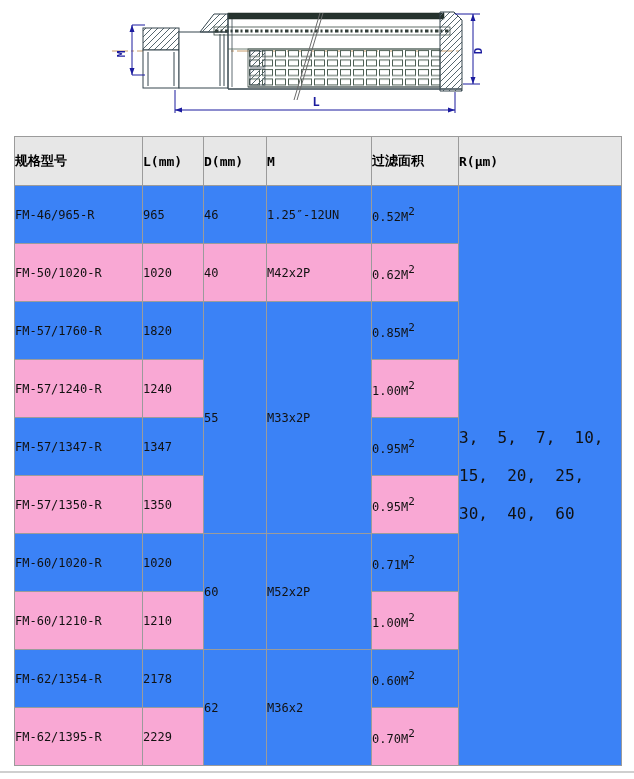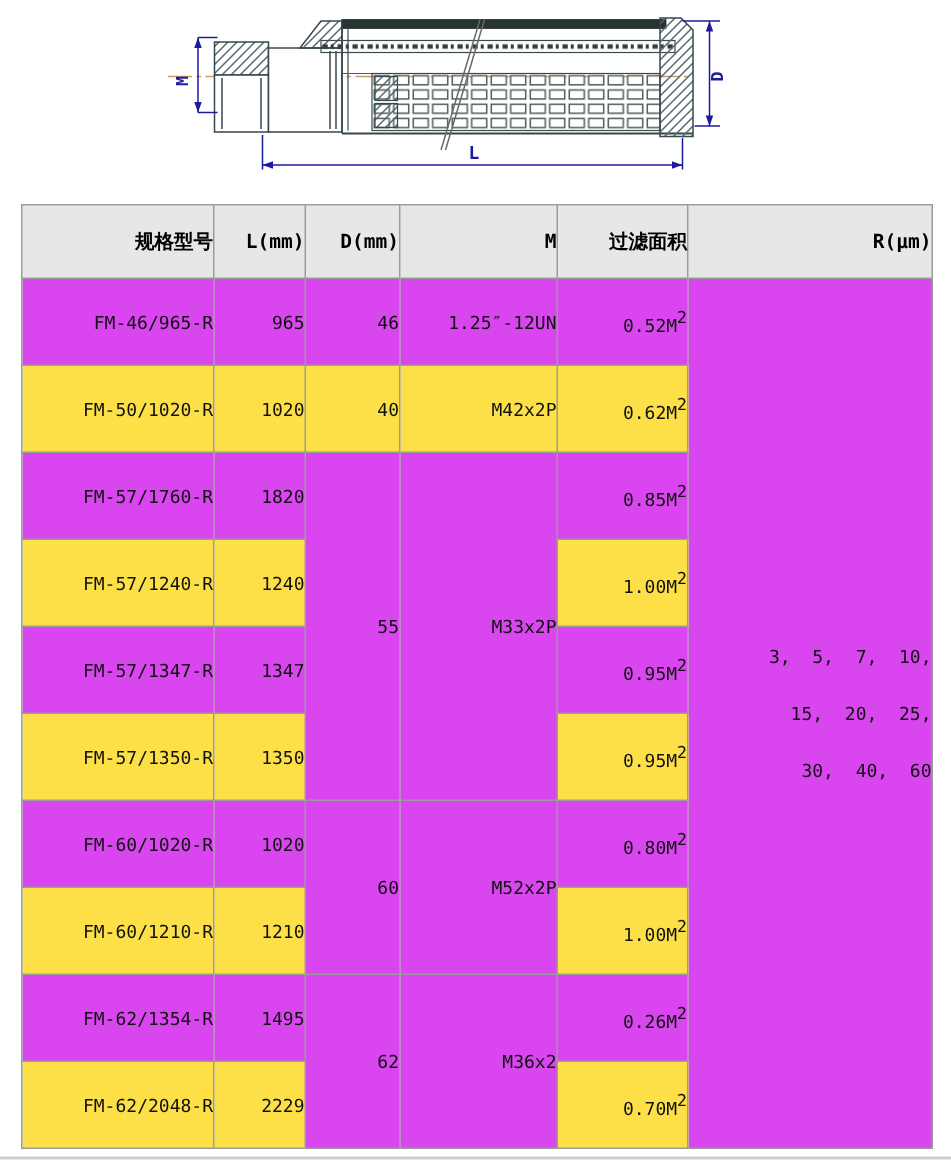--- a/index.html
+++ b/index.html
@@ -8,29 +8,29 @@
     font-family:"DejaVu Sans Mono","Liberation Mono",monospace;color:#111;
     overflow:hidden;
   }
   .diagram-wrap{position:absolute;left:98px;top:4px;width:434px;height:124px;}
   table.spec{
     position:absolute;left:14px;top:136px;width:607px;
     border-collapse:collapse;table-layout:fixed;
     font-size:12px;color:#111;background:#ffffff;
   }
   table.spec th, table.spec td{
-    border:1px solid #9b9b9b;text-align:right;vertical-align:middle;padding:0;
+    border:1px solid #9b9b9b;text-align:left;vertical-align:middle;padding:0;
     font-family:"DejaVu Sans Mono","Liberation Mono",monospace;
   }
   table.spec th{height:48px;background:#e7e7e7;font-size:13px;font-weight:bold;color:#000;}
-  table.spec td{height:57px;background:#d946ef;}
-  table.spec td.b{background:#fde047;}
+  table.spec td{height:57px;background:#3b82f6;}
+  table.spec td.b{background:#f9a8d4;}
   td.area sup{font-size:11px;position:relative;top:-1px;vertical-align:super;}
   td.rcell{background:#ffffff;}
-  .r-line{white-space:pre;line-height:38px;font-size:12px;}
+  .r-line{white-space:pre;line-height:38px;font-size:16px;}
   .bottom-rule{position:absolute;left:0;top:771px;width:634px;height:2px;background:#cfcfcf;}
 </style>
 </head>
 <body>
 
 <div class="diagram-wrap">
   <svg width="434" height="124" viewBox="0 0 434 124">
     <defs>
       <pattern id="hatch" width="6" height="6" patternUnits="userSpaceOnUse">
         <path d="M-1,1 L1,-1 M0,6 L6,0 M5,7 L7,5" stroke="#56676f" stroke-width="1" fill="none"></path>
@@ -161,35 +161,35 @@
     <tr>
       <td class="b">FM-57/1350-R</td>
       <td class="b">1350</td>
       <td class="b area"><span>0.95M</span><sup>2</sup></td>
     </tr>
     <tr>
       <td>FM-60/1020-R</td>
       <td>1020</td>
       <td rowspan="2">60</td>
       <td rowspan="2">M52x2P</td>
-      <td class="area"><span>0.80M</span><sup>2</sup></td>
+      <td class="area"><span>0.71M</span><sup>2</sup></td>
     </tr>
     <tr>
       <td class="b">FM-60/1210-R</td>
       <td class="b">1210</td>
       <td class="b area"><span>1.00M</span><sup>2</sup></td>
     </tr>
     <tr>
       <td>FM-62/1354-R</td>
-      <td>1495</td>
+      <td>2178</td>
       <td rowspan="2">62</td>
       <td rowspan="2">M36x2</td>
-      <td class="area"><span>0.26M</span><sup>2</sup></td>
+      <td class="area"><span>0.60M</span><sup>2</sup></td>
     </tr>
     <tr>
-      <td class="b">FM-62/2048-R</td>
+      <td class="b">FM-62/1395-R</td>
       <td class="b">2229</td>
       <td class="b area"><span>0.70M</span><sup>2</sup></td>
     </tr>
   </tbody>
 </table>
 
 <div class="bottom-rule"></div>
 
 </body></html>

